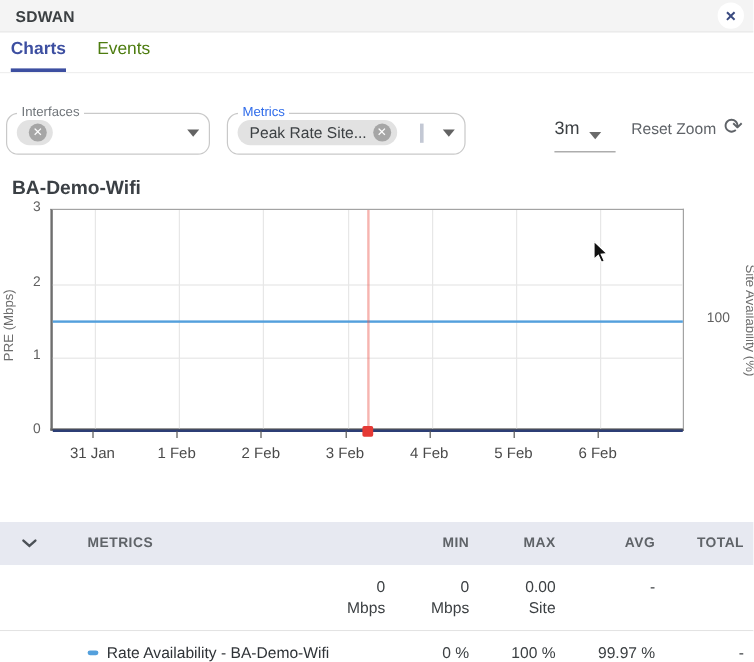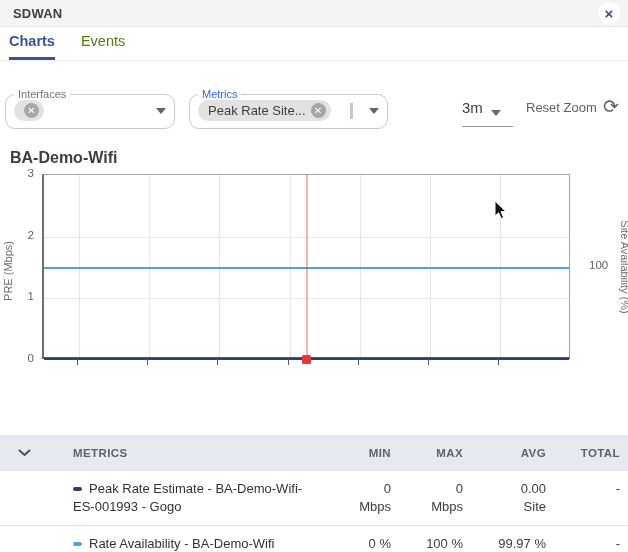--- a/index.html
+++ b/index.html
@@ -161,20 +161,29 @@
 
   <div class="x-ticks">
       <i style="left: 35px;"></i>
       <i style="left: 105.17px;"></i>
       <i style="left: 175.34px;"></i>
       <i style="left: 245.51px;"></i>
       <i style="left: 315.68px;"></i>
       <i style="left: 385.85px;"></i>
       <i style="left: 456.02px;"></i>
     </div>
+  <div class="x-labels">
+      <span style="left: 35px;">31 Jan</span>
+      <span style="left: 105.17px;">1 Feb</span>
+      <span style="left: 175.34px;">2 Feb</span>
+      <span style="left: 245.51px;">3 Feb</span>
+      <span style="left: 315.68px;">4 Feb</span>
+      <span style="left: 385.85px;">5 Feb</span>
+      <span style="left: 456.02px;">6 Feb</span>
+    </div>
 
   <div class="right-ticks">
       <span style="top: 84.5px; left: 2px;">100</span>
     </div>
   <span class="axis-label right-axis-label">Site Availability (%)</span>
 
   <svg class="mouse-cursor" width="14" height="20" viewBox="0 0 14 20">
     <path d="M1 0 L1 15 L4.6 11.8 L7.2 17.6 L9.6 16.5 L7 10.8 L11.8 10.4 Z" fill="#111" stroke="#fff" stroke-width="1"></path>
   </svg>
 </div>
@@ -188,21 +197,20 @@
     </div>
     <div class="h h-metrics">METRICS</div>
     <div class="h h-num">MIN</div>
     <div class="h h-num">MAX</div>
     <div class="h h-num">AVG</div>
     <div class="h h-num">TOTAL</div>
   </div>
   <div id="table-body">
       <div class="t-grid t-row">
         <div class="cell"></div>
-        <div class="cell metric-cell"><span class="marker" style="background: rgb(44, 62, 117);"></span><span>Peak Rate Estimate - BA-Demo-Wifi-ES-001993 - Gogo</span></div>
         <div class="cell num-cell">0
 Mbps</div>
         <div class="cell num-cell">0
 Mbps</div>
         <div class="cell num-cell">0.00
 Site</div>
         <div class="cell num-cell">-</div>
       </div>
       <div class="t-grid t-row">
         <div class="cell"></div>

